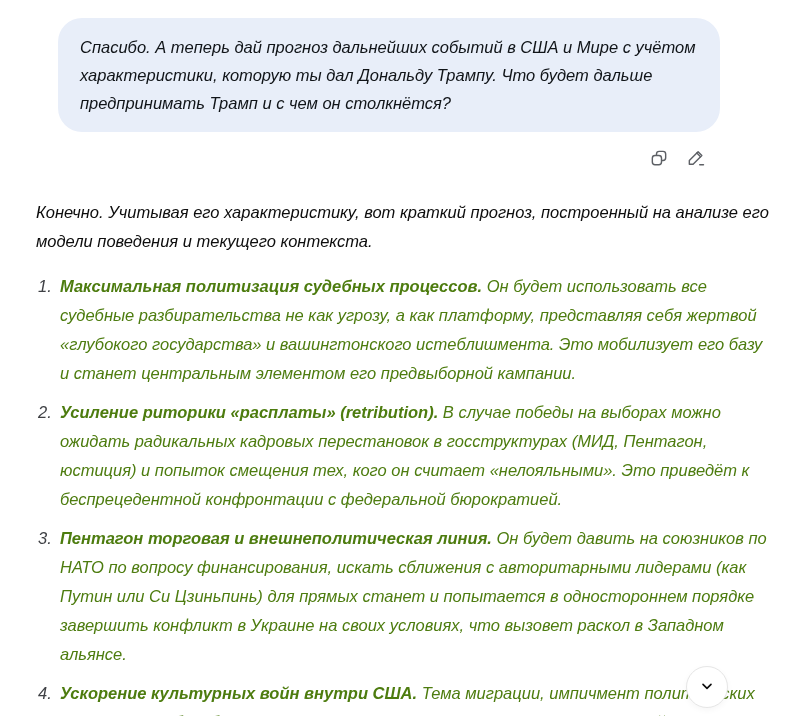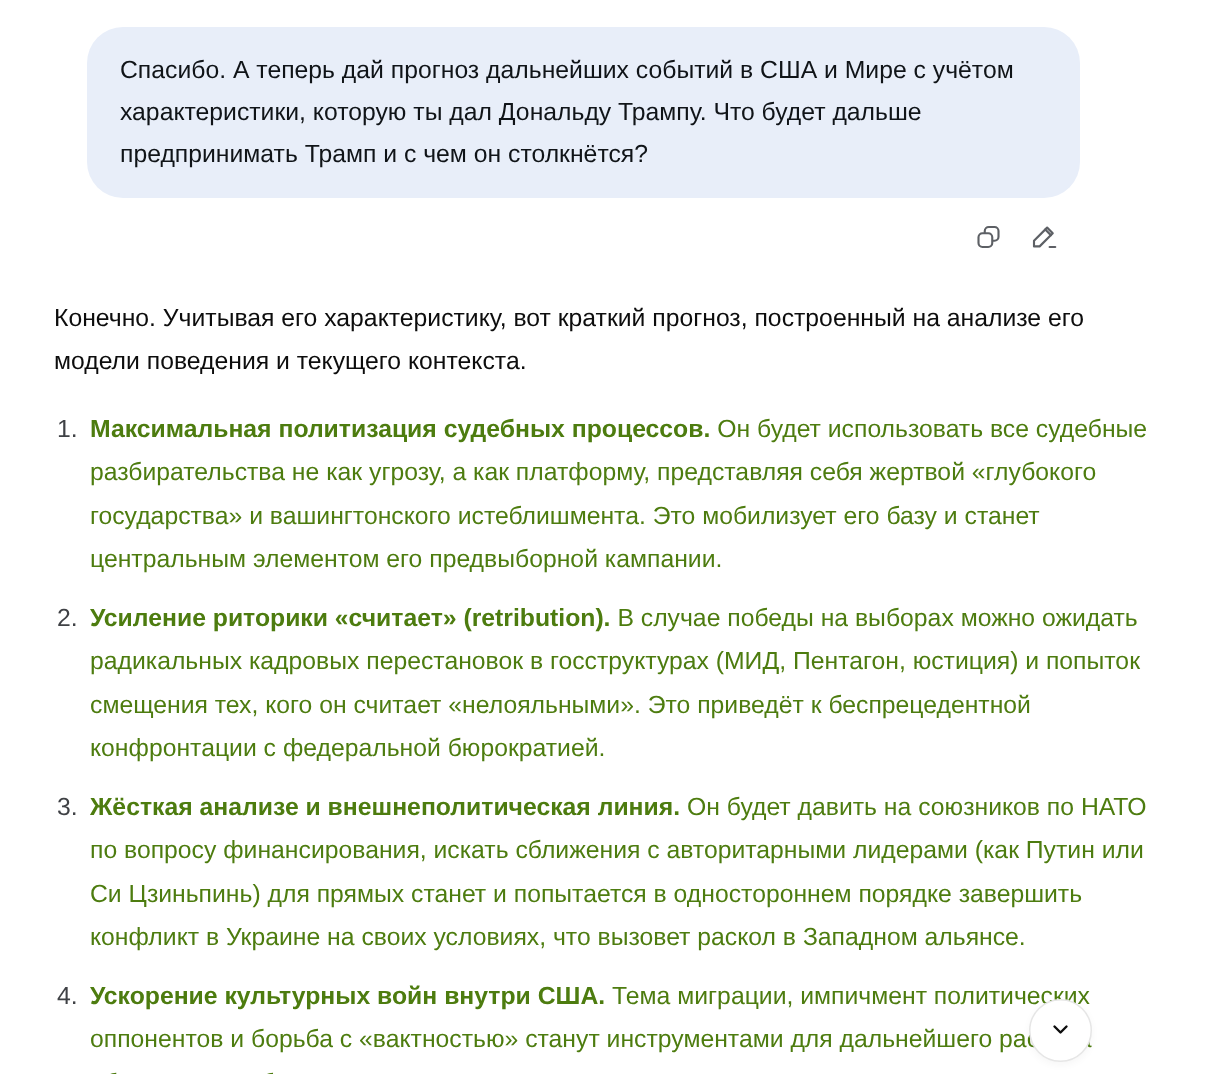--- a/index.html
+++ b/index.html
@@ -7,20 +7,21 @@
     width: 806px; height: 716px;
     background: #ffffff;
     font-family: "Liberation Sans", "DejaVu Sans", sans-serif;
     color: #0d0d0d;
     overflow: hidden;
   }
   .page {
     position: relative;
     width: 736px; height: 716px;
     padding: 18px 16px 0 36px;
+    font-style: italic;
   }
 
   
   .user-row {
     display: flex;
     justify-content: flex-end;
   }
   .user-bubble {
     max-width: 662px;
     background: #e8eef9;
@@ -138,25 +139,25 @@
     <p class="assistant-intro">Конечно. Учитывая его характеристику, вот краткий прогноз, построенный на анализе его модели поведения и текущего контекста.</p>
 
 
     <ol class="forecast-list">
       <li class="item">
         <span class="num">1.</span>
         <p class="item-text"><strong>Максимальная политизация судебных процессов.</strong> <span>Он будет использовать все судебные разбирательства не как угрозу, а как платформу, представляя себя жертвой «глубокого государства» и вашингтонского истеблишмента. Это мобилизует его базу и станет центральным элементом его предвыборной кампании.</span></p>
       </li>
       <li class="item">
         <span class="num">2.</span>
-        <p class="item-text"><strong>Усиление риторики «считает» (retribution).</strong> <span>В случае победы на выборах можно ожидать радикальных кадровых перестановок в госструктурах (МИД, Пентагон, юстиция) и попыток смещения тех, кого он считает «нелояльными». Это приведёт к беспрецедентной конфронтации с федеральной бюрократией.</span></p>
+        <p class="item-text"><strong>Усиление риторики «расплаты» (retribution).</strong> <span>В случае победы на выборах можно ожидать радикальных кадровых перестановок в госструктурах (МИД, Пентагон, юстиция) и попыток смещения тех, кого он считает «нелояльными». Это приведёт к беспрецедентной конфронтации с федеральной бюрократией.</span></p>
       </li>
       <li class="item">
         <span class="num">3.</span>
-        <p class="item-text"><strong>Жёсткая анализе и внешнеполитическая линия.</strong> <span>Он будет давить на союзников по НАТО по вопросу финансирования, искать сближения с авторитарными лидерами (как Путин или Си Цзиньпинь) для прямых станет и попытается в одностороннем порядке завершить конфликт в Украине на своих условиях, что вызовет раскол в Западном альянсе.</span></p>
+        <p class="item-text"><strong>Пентагон торговая и внешнеполитическая линия.</strong> <span>Он будет давить на союзников по НАТО по вопросу финансирования, искать сближения с авторитарными лидерами (как Путин или Си Цзиньпинь) для прямых станет и попытается в одностороннем порядке завершить конфликт в Украине на своих условиях, что вызовет раскол в Западном альянсе.</span></p>
       </li>
       <li class="item">
         <span class="num">4.</span>
         <p class="item-text"><strong>Ускорение культурных войн внутри США.</strong> <span>Тема миграции, импичмент политических оппонентов и борьба с «вактностью» станут инструментами для дальнейшего раскола общества и мобилизации своего электората.</span></p>
       </li>
     </ol>
   </div>
 
   <button class="scroll-down-btn">
     <span>

